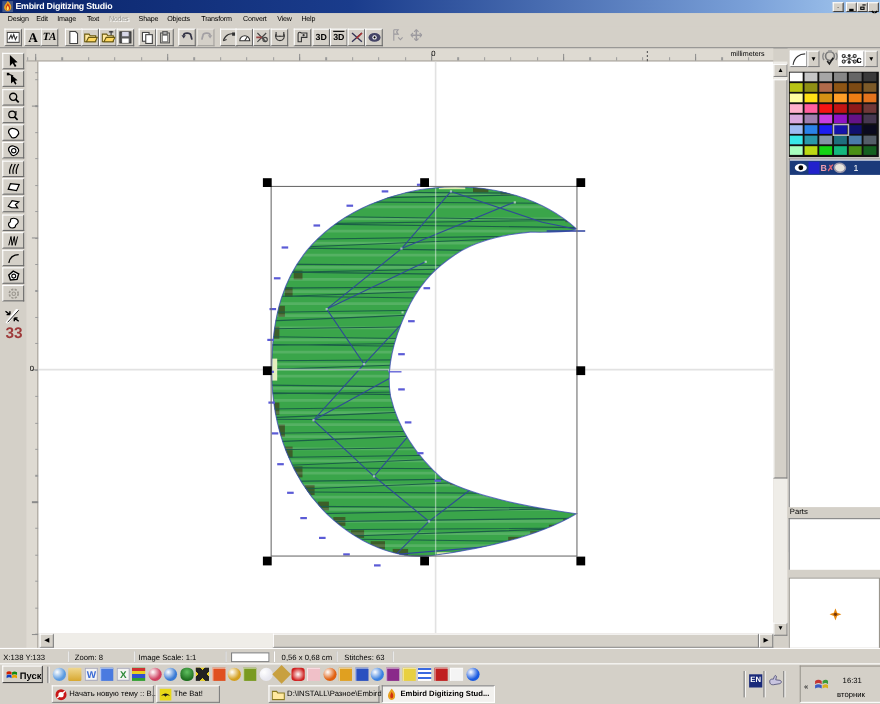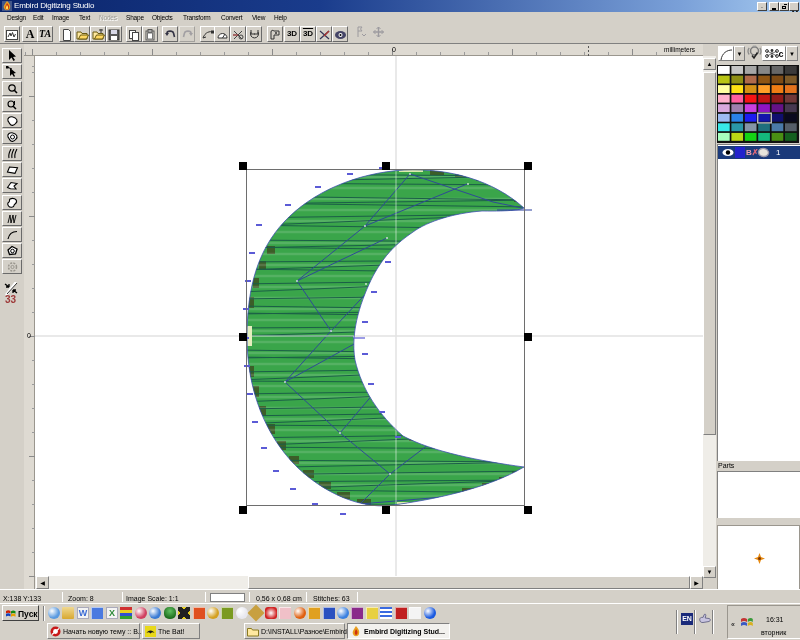--- a/index.html
+++ b/index.html
@@ -18,21 +18,21 @@
 </head>
 <body>
 
 <div class="abs" style="left:0;top:0;width:800px;height:12px;background:linear-gradient(90deg,#0a246a 0%,#1a3c8c 40%,#7aa0d8 85%,#a6caf0 100%);">
   <svg class="abs" style="left:2px;top:1px" width="10" height="10" viewBox="0 0 10 10">
     <rect x="0" y="0" width="10" height="10" fill="#7a8aa8" opacity="0.5"></rect>
     <path d="M5 0 C7 2 9 4 8 7 C7 10 3 10 2 7 C1 5 3 3 5 0Z" fill="#e8a020"></path>
     <path d="M5 2 C6.5 4 7.5 5 7 7 C6 9 4 9 3.5 7 C3 5.5 4 4 5 2Z" fill="#d03010"></path>
     <path d="M5 4 C6 5.5 6.3 6 6 7.4 C5.5 8.6 4.3 8.4 4 7.4 C3.8 6.3 4.4 5 5 4Z" fill="#ffe860"></path>
   </svg>
-  <span class="abs" style="left:14px;top:1px;color:#fff;font-size:8px;font-weight:normal;letter-spacing:-0.2px;">Embird Digitizing Studio</span>
+  <span class="abs" style="left:14px;top:1px;color:#fff;font-size:8px;font-weight:bold;letter-spacing:-0.2px;">Embird Digitizing Studio</span>
   <div class="abs ob" style="left:757px;top:2px;width:10px;height:9px;background:#d4d0c8;font-size:7px;line-height:5px;text-align:center;">.</div>
   <div class="abs ob" style="left:769px;top:2px;width:10px;height:9px;background:#d4d0c8;">
       <div class="abs" style="left:2px;top:5px;width:4px;height:1.5px;background:#000;"></div>
     </div>
   <div class="abs ob" style="left:779px;top:2px;width:10px;height:9px;background:#d4d0c8;">
       <div class="abs" style="left:2px;top:2.5px;width:4px;height:3px;border:1px solid #000;"></div>
       <div class="abs" style="left:4px;top:1px;width:3px;height:1px;background:#000"></div>
     </div>
   <div class="abs ob" style="left:789px;top:2px;width:10px;height:9px;background:#d4d0c8;"><svg width="8" height="7" style="margin:1px 0 0 0.5px" viewBox="0 0 8 7">
         <path d="M1.5 1 L6.5 6 M6.5 1 L1.5 6" stroke="#000" stroke-width="1.3"></path>
@@ -216,21 +216,21 @@
         <circle cx="6.5" cy="6" r="4" fill="none" stroke="#9a968e" stroke-width="1.5" stroke-dasharray="2 1.2"></circle>
         <circle cx="6.5" cy="6" r="1.6" fill="none" stroke="#9a968e"></circle>
       </svg>
     </div>
   <div class="abs" style="left:4px;top:237px;"><svg width="15" height="13" viewBox="0 0 15 13">
         <path d="M1 2 L5 5 M5 5 L2 5 M5 5 L5 2" stroke="#000" stroke-width="1.3"></path>
         <path d="M13 11 L9 8 M9 8 L12 8 M9 8 L9 11" stroke="#000" stroke-width="1.3"></path>
         <path d="M12 0 L2 13" stroke="#fff" stroke-width="2.4"></path>
         <path d="M13 1 L3 12" stroke="#000" stroke-width="0.8"></path>
       </svg></div>
-  <div class="abs" style="left:5px;top:250px;font-size:10px;font-weight:bold;color:#9e3a3a;">33</div>
+  <div class="abs" style="left:5px;top:250px;font-size:14px;font-weight:bold;color:#9e3a3a;">33</div>
 </div>
 
 <div class="abs" style="left:24px;top:44px;width:679px;height:12px;background:#dedad2;border-bottom:1px solid #9a968e;">
   <div class="abs" style="left:0;top:8px;width:679px;height:3px;background:repeating-linear-gradient(90deg,#9a9a9a 0 1px,transparent 1px 24px);background-position:8px 0;"></div>
   <div class="abs" style="left:0;top:5px;width:679px;height:6px;background:repeating-linear-gradient(90deg,#8a8a8a 0 1px,transparent 1px 120px);background-position:8px 0;"></div>
   <span class="abs" style="left:368px;top:2px;font-size:7px;">0</span>
   <span class="abs" style="left:640px;top:2px;font-size:6.5px;">millimeters</span>
   <div class="abs" style="left:564px;top:2px;width:1px;height:10px;background:repeating-linear-gradient(180deg,#555 0 2px,transparent 2px 4px);"></div>
 </div>
 

